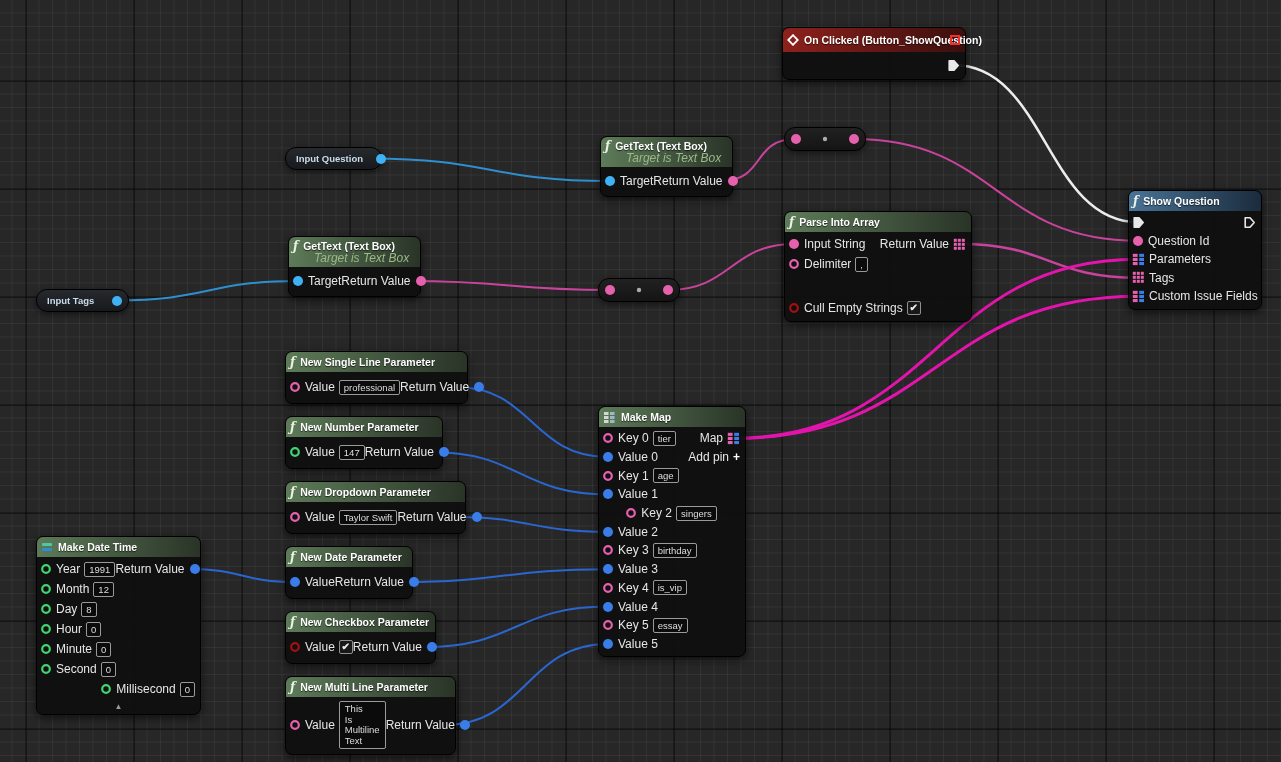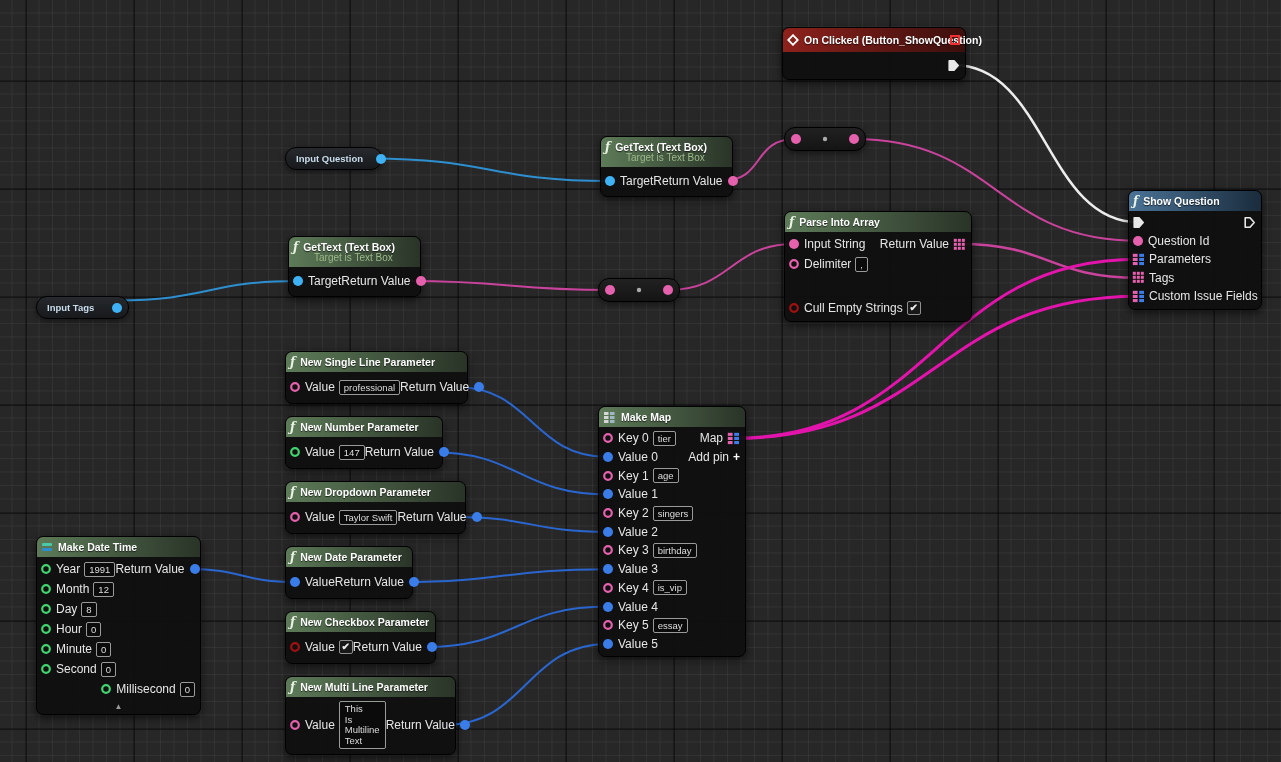--- a/index.html
+++ b/index.html
@@ -16,21 +16,21 @@
     font-family:"Liberation Sans",sans-serif;
   }
   svg.wires{position:absolute;left:0;top:0;z-index:1;pointer-events:none;}
   .node{position:absolute;background:rgba(15,15,15,0.94);border:1px solid #000;
         border-radius:7px;box-shadow:0 3px 9px rgba(0,0,0,0.6);z-index:2;}
   .header{border-radius:6px 6px 0 0;padding:0 5px 0 4px;position:relative;
           display:flex;flex-direction:column;justify-content:center;}
   .trow{display:flex;align-items:center;gap:5px;}
   .title{font-size:10.5px;font-weight:bold;color:#fff;white-space:nowrap;
          text-shadow:0 1px 1px rgba(0,0,0,0.65);}
-  .subtitle{font-size:10px;color:#9cb989;margin-left:21px;margin-top:-1px;white-space:nowrap;}
+  .subtitle{font-size:12px;font-style:italic;color:#9cb989;margin-left:21px;margin-top:-1px;white-space:nowrap;}
   .green{background:linear-gradient(90deg,#5d7b58,rgba(45,57,43,0.88));}
   .red{background:linear-gradient(90deg,#8e211c,rgba(62,15,12,0.92));}
   .blue{background:linear-gradient(90deg,#4a7396,rgba(27,46,64,0.92));}
   .rows{padding:2px 0 3px 0;}
   .row{display:flex;align-items:center;justify-content:space-between;padding:0 5px 0 3px;}
   .lg,.rg{display:flex;align-items:center;gap:4px;}
   .pinlabel{font-size:12px;color:#e6e6e6;white-space:nowrap;}
   .pin{display:flex;align-items:center;flex:none;}
   .editbox{font-size:9.5px;color:#dedede;background:rgba(8,8,8,0.55);
            border:1px solid #9a9a9a;border-radius:2px;padding:0 4px;line-height:13px;
@@ -325,21 +325,21 @@
             <span class="pinlabel">Return Value</span>
             <span class="pin">
               <svg width="12" height="12">
                 <circle cx="6" cy="6" r="5" fill="#e561ad"></circle>
               </svg>
             </span>
           </div>
         </div>
       </div>
     </div>
-    <div class="pill" style="left: 36px; top: 289px; width: 76px; height: 21px; margin-top: 7px;">
+    <div class="pill" style="left: 36px; top: 289px; width: 76px; height: 21px;">
       <span class="plabel">Input Tags</span>
       <span class="pin">
         <svg width="12" height="12">
           <circle cx="6" cy="6" r="5" fill="#3fb2f5"></circle>
         </svg>
       </span>
     </div>
     <div class="pill reroute" style="left: 598px; top: 278px; width: 70px; height: 22px;">
       <span class="pin">
         <svg width="12" height="12">
@@ -711,21 +711,21 @@
           <div class="lg">
             <span class="pin">
               <svg width="12" height="12">
                 <circle cx="6" cy="6" r="5" fill="#3a7de8"></circle>
               </svg>
             </span>
             <span class="pinlabel">Value 1</span>
           </div>
           <div class="rg"></div>
         </div>
-        <div class="row" style="height: 18.7px;">
+        <div class="row" style="height: 18.7px; justify-content: center;">
           <div class="lg">
             <span class="pin">
               <svg width="12" height="12">
                 <circle cx="6" cy="6" r="3.8" fill="none" stroke="#e561ad" stroke-width="2.2"></circle>
               </svg>
             </span>
             <span class="pinlabel">Key 2</span>
             <span class="editbox">singers</span>
           </div>
           <div class="rg"></div>

